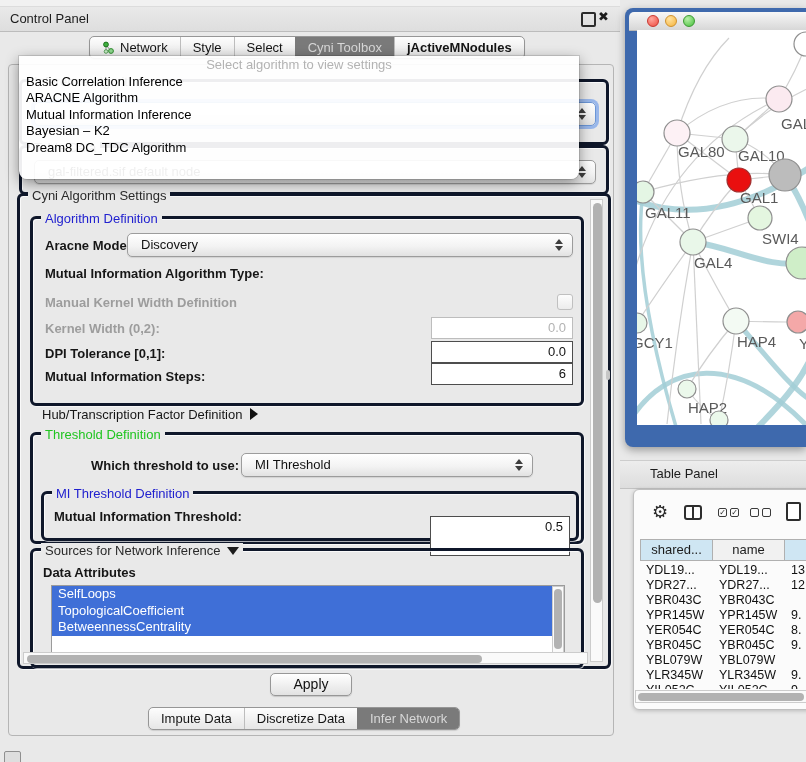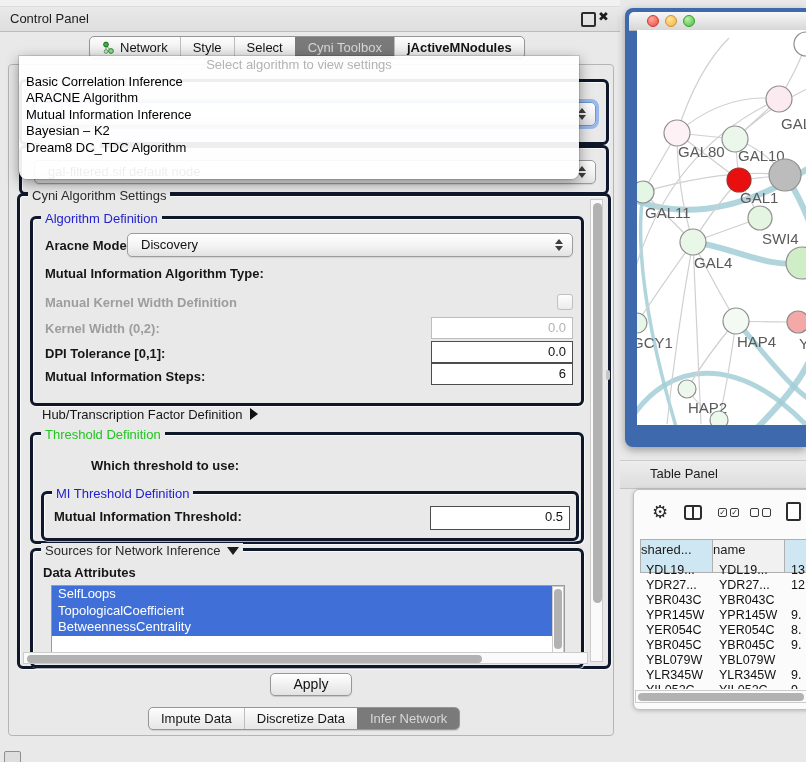--- a/index.html
+++ b/index.html
@@ -93,22 +93,22 @@
   #tp-title{left:650px;top:466px;font-size:13px;color:#1c1c1c}
   #tp-window{left:633px;top:489px;width:180px;height:219px;background:#fbfbfb;border:1px solid #bfbfbf;
              border-radius:6px 0 0 6px;box-shadow:0 1px 4px rgba(0,0,0,.2)}
   .gear{font-size:18px;color:#2a2a2a;line-height:18px}
   .icon-split{width:18px;height:15px;border:2px solid #2d2d2d;border-radius:3px;box-sizing:border-box}
   .icon-split i{position:absolute;left:6px;top:0;width:2px;height:11px;background:#2d2d2d;display:block}
   .mini-box{position:absolute;width:9px;height:9px;border:1.5px solid #3a3a3a;border-radius:2px;box-sizing:border-box;
             font-size:8px;line-height:7px;text-align:center;color:#2a2a2a;font-weight:bold}
   .icon-doc{width:15px;height:19px;border:2px solid #2d2d2d;border-radius:2px;box-sizing:border-box;background:#fff}
 
-  .th{position:absolute;top:0;height:34px;box-sizing:border-box;border:1px solid #b0b0b0;border-left:none;
-      background:#cfe6f3;font-size:13px;color:#1c1c1c;text-align:left;line-height:20px}
+  .th{position:absolute;top:0;height:22px;box-sizing:border-box;border:1px solid #b0b0b0;border-left:none;
+      background:#cfe6f3;font-size:13px;color:#1c1c1c;text-align:center;line-height:20px}
   .th.first{border-left:1px solid #b0b0b0}
   .th.plainbg{background:#f1f1f1}
   #tp-rows{overflow:hidden}
   .tr{position:absolute;left:0;width:100%;height:15px}
   .td{position:absolute;font-size:12.5px;color:#111;white-space:nowrap;line-height:15px}
 
   .divider-handle{left:606px;top:370px;width:4px;height:10px;background:#c6c6c6;border-radius:2px}
   #mini-corner{left:4px;top:751px;width:15px;height:12px;border:1px solid #8f8f8f;border-radius:2px;background:#dedede}
 </style>
 </head>
@@ -200,25 +200,32 @@
       </div>
 
       <div class="abs plain" style="left:22px;top:211px">
         <span>Hub/Transcription Factor Definition</span><span class="arrow-right"></span>
       </div>
 
       <div class="abs group" style="left:10px;top:236px;width:548px;height:106px">
         <span class="gtitle green">Threshold Definition</span>
 
         <div class="abs lbl" style="left:58px;top:23px">Which threshold to use:</div>
+        <div class="abs combo" style="left:208px;top:18px;width:292px">
+          <span>MI Threshold</span>
+          <span class="spin">
+              <i class="tri-up" style="display:block"></i>
+              <i class="tri-dn" style="display:block"></i>
+            </span>
+        </div>
 
         <div class="abs group" style="left:8px;top:56px;width:532px;height:44px">
           <span class="gtitle blue">MI Threshold Definition</span>
           <div class="abs lbl" style="left:10px;top:15px">Mutual Information Threshold:</div>
-          <div class="abs field" style="left:386px;top:12px;width:140px;height:24px">0.5</div>
+          <div class="abs field" style="left:386px;top:22px;width:140px;height:40px">0.5</div>
         </div>
       </div>
 
       <div class="abs group" style="left:10px;top:352px;width:548px;height:114px">
         <span class="gtitle"><span>Sources for Network Inference</span><span class="arrow-down"></span></span>
         <div class="abs lbl" style="left:10px;top:14px">Data Attributes</div>
         <div class="abs" id="attr-list" style="left:18px;top:34px;width:514px;height:72px">
             <div class="attr">SelfLoops</div>
             <div class="attr">TopologicalCoefficient</div>
             <div class="attr">BetweennessCentrality</div>

